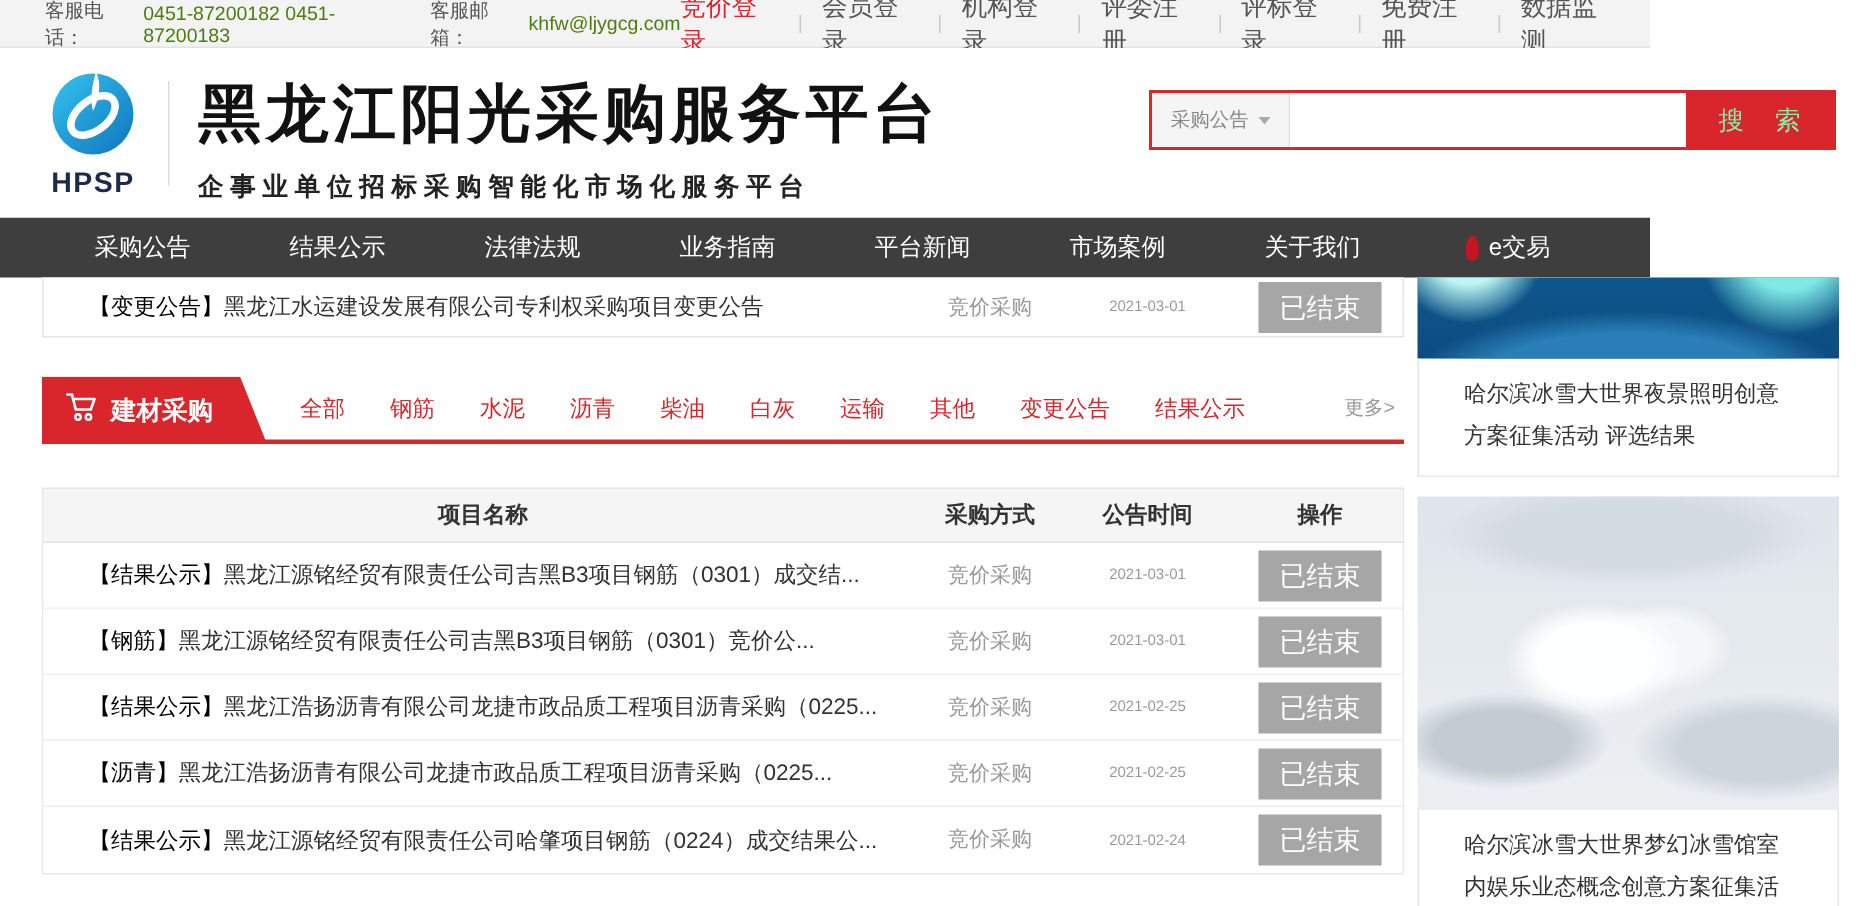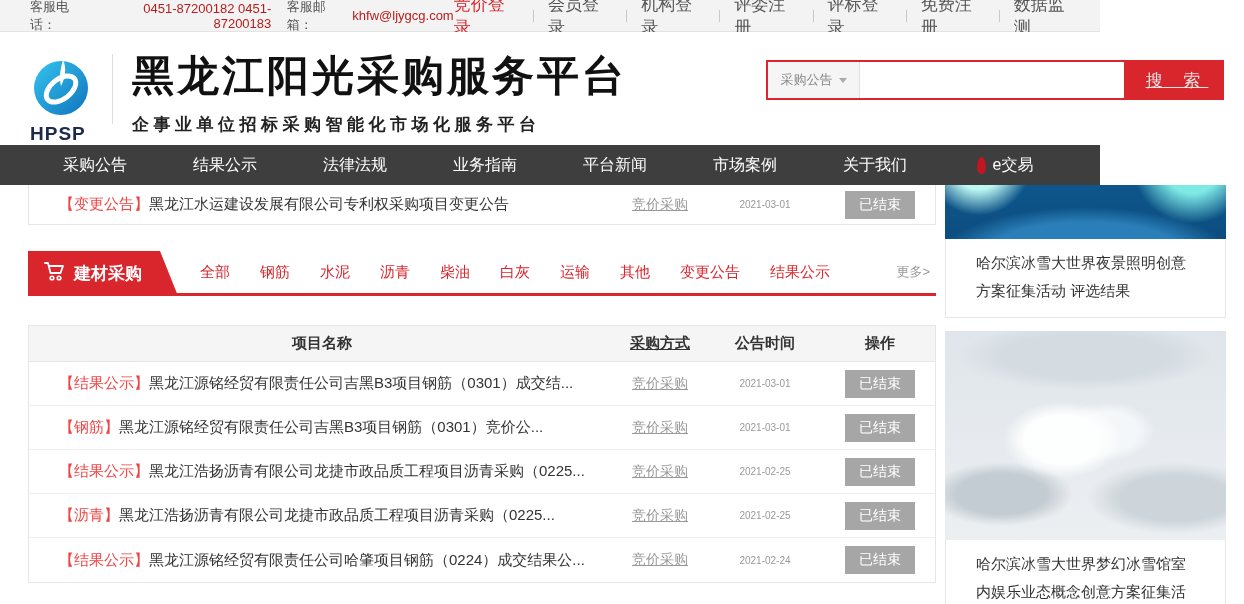--- a/index.html
+++ b/index.html
@@ -4,67 +4,67 @@
 <style>
   * { margin:0; padding:0; box-sizing:border-box; }
   html,body { width:1244px; height:604px; overflow:hidden; background:#fff;
     font-family:"Liberation Sans","DejaVu Sans",sans-serif; }
   .page { position:relative; width:1100px; height:604px; background:#fff; }
 
   
   .topbar { height:32px; background:#f3f3f3; border-bottom:1px solid #e3e3e3;
     display:flex; align-items:center; justify-content:space-between; padding:0 22px 0 30px; }
   .topbar-left { display:flex; align-items:center; font-size:13px; color:#555; gap:4px; }
-  .topbar-left .red { color:#b91c1c;text-align:right; }
+  .topbar-left .red { color:#4d7c0f; }
   .topbar-links { display:flex; align-items:center; list-style:none; }
   .topbar-links li { display:flex; align-items:center; font-size:17px; color:#555; cursor:pointer; }
   .topbar-links li + li::before { content:""; display:inline-block; width:1px; height:12px;
     background:#c9c9c9; margin:0 14px; }
   .topbar-links li.active span { color:#d9252c; }
 
   
   .header { height:113px; background:#fff; position:relative; }
-  .logo-wrap { position:absolute; left:30px; top:24px; width:64px; }
+  .logo-wrap { position:absolute; left:30px; top:12px; width:64px; text-align:center; }
   .logo-abbr { font-size:19px; font-weight:bold; color:#1c2b4a; letter-spacing:1px; margin-top:1px; }
   .logo-divider { position:absolute; left:112px; top:22px; height:70px; width:1px; background:#ddd; }
   .titles { position:absolute; left:132px; top:16px; }
   .site-title { font-size:42px; font-weight:bold; color:#111; letter-spacing:3px;
     font-family:"DejaVu Serif","Liberation Serif",serif; }
   .site-subtitle { margin-top:9px; font-size:17px; font-weight:bold; color:#222; letter-spacing:4.5px; }
   .search-box { position:absolute; left:766px; top:28px; width:458px; height:40px;
     border:2px solid #d9252c; display:flex; background:#fff; }
   .search-cat { width:92px; background:#f5f5f5; border-right:1px solid #e2e2e2; display:flex;
     align-items:center; justify-content:center; gap:6px; font-size:13px; color:#888; cursor:pointer; }
   .caret-down { width:0; height:0; border-left:4px solid transparent; border-right:4px solid transparent;
     border-top:5px solid #aaa; }
   .search-input { flex:1; border:none; outline:none; font-size:14px; padding:0 10px; color:#333; }
-  .search-btn { width:98px; background:#d9252c; color:#e5e5e5; border:none; font-size:17px;
-    letter-spacing:8px; padding-left:8px; cursor:pointer;text-decoration:underline; }
+  .search-btn { width:98px; background:#d9252c; color:#86efac; border:none; font-size:17px;
+    letter-spacing:8px; padding-left:8px; cursor:pointer; }
 
   
   .nav { height:40px; background:#3e3e3e; display:flex; padding:0 30px; }
   .nav-item { flex:1; display:flex; align-items:center; justify-content:center; gap:7px;
     color:#fff; font-size:16px; cursor:pointer; }
   .nav-item.active { background:#d9252c; }
   .flame-icon { width:9px; height:17px; background:#c21622;
     border-radius:50% 50% 45% 45% / 62% 62% 38% 38%; }
 
   
   .content { position:relative; width:1244px; height:419px; }
   .main { position:absolute; left:28px; top:0; width:908px; }
 
   .partial-row { height:40px; border:1px solid #e6e6e6; border-top:none; background:#fff;
     display:flex; align-items:center; }
   .row-title { flex:1; padding-left:30px; font-size:15px; color:#333; white-space:nowrap;
     overflow:hidden; cursor:pointer; }
-  .row-tag { color:#ef4444; }
-  .col-method { width:90px; text-align:center; font-size:14px; color:#999;text-decoration:underline; }
+  .row-tag { color:#000000; }
+  .col-method { width:90px; text-align:center; font-size:14px; color:#999; }
   .col-date { width:120px; text-align:center; font-size:10px; color:#999; }
   .col-action { width:110px; text-align:center; }
-  .status-btn { display:inline-block; background:#a6a6a6; color:#fff; font-size:14px;
+  .status-btn { display:inline-block; background:#a6a6a6; color:#fff; font-size:18px;
     padding:5px 14px; cursor:default; }
 
   .section-head { margin-top:26px; height:45px; position:relative; border-bottom:3px solid #d9252c; }
   .section-tab { position:absolute; left:0; top:0; width:150px; height:45px; background:#d9252c;
     clip-path:polygon(0 0, 132px 0, 150px 100%, 0 100%); display:flex; align-items:center;
     gap:8px; padding-left:16px; color:#fff; font-size:17px; font-weight:bold; }
   .tab-list { position:absolute; left:172px; top:0; height:42px; display:flex; align-items:center;
     gap:30px; list-style:none; }
   .tab-list li { font-size:15px; color:#d9252c; cursor:pointer; white-space:nowrap; }
   .more-link { position:absolute; right:6px; top:12px; font-size:13px; color:#999; cursor:pointer; }

